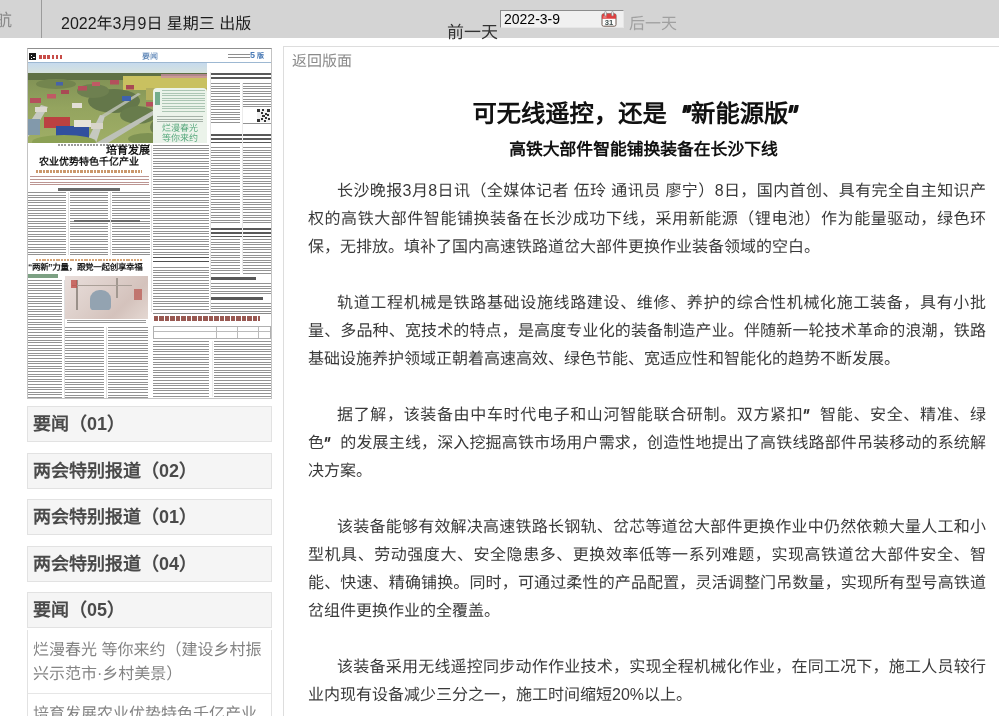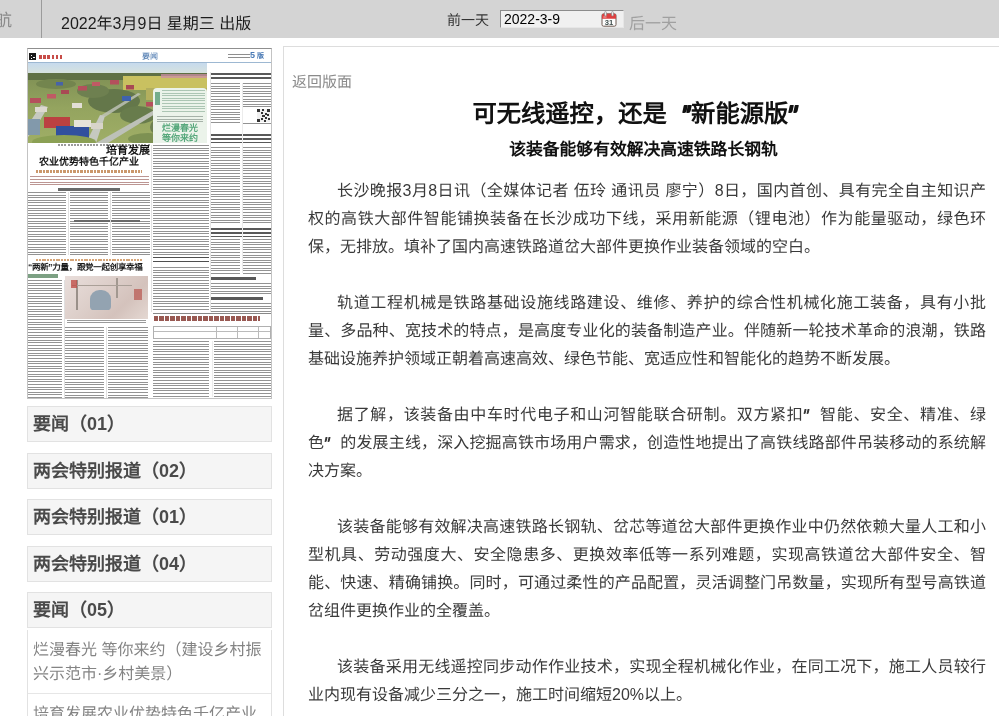--- a/index.html
+++ b/index.html
@@ -3,37 +3,37 @@
 <style>
 *{margin:0;padding:0;box-sizing:border-box}
 html,body{width:999px;height:716px;overflow:hidden;background:#fff;
 font-family:"Liberation Sans",sans-serif;-webkit-font-smoothing:antialiased}
 body{position:relative}
 
 .bar{position:absolute;left:0;top:0;width:999px;height:38px;background:#d4d4d4}
 .bar .nav{position:absolute;left:-5px;top:6px;font-size:17px;color:#8a8a8a}
 .bar .sep{position:absolute;left:41px;top:0;width:1px;height:38px;background:#9b9b9b}
 .bar .date{position:absolute;left:61px;top:10px;font-size:16px;color:#1c1c1c}
-.bar .prev{position:absolute;left:447px;top:9px;font-size:14px;color:#333}
+.bar .prev{position:absolute;left:447px;top:18px;font-size:17px;color:#333}
 .bar .next{position:absolute;left:629px;top:10px;font-size:16px;color:#a0a0a0}
 .bar .inp{position:absolute;left:500px;top:10px;width:124px;height:18px;background:#f0f0f0;
 border:1px solid #8c8c8c;border-right-color:#e6e6e6;border-bottom-color:#e6e6e6;font-size:14px;color:#000;line-height:16px;padding-left:3px}
 .bar .cal{position:absolute;left:601px;top:10.5px;width:16px;height:16px}
 
 .thumb{position:absolute;left:27px;top:48px;width:245px;height:351px;background:#fff;
 border:1px solid #c3c3c3;border-top-color:#8f8f8f;overflow:hidden}
 .seclist{position:absolute;left:27px;top:406px;width:245px}
 .secbox{height:36px;background:#f5f5f5;border:1px solid #e2e2e2;margin-bottom:10.6px;
 font-size:18px;font-weight:bold;color:#4a4a4a;line-height:35px;padding-left:5px}
 .items{position:absolute;left:27px;top:630px;width:245px;border:1px solid #e2e2e2;border-top:none}
 .item{font-size:16px;color:#848484;line-height:23.6px;padding:8px 6px 8px 5px;border-bottom:1px solid #e6e6e6}
 
 .main{position:absolute;left:283px;top:46px;width:917px;height:900px;background:#fff;
 border:1px solid #ddd;border-right:none;border-bottom:none}
-.back{position:absolute;left:8px;top:23px;font-size:15px;color:#8a8a8a}
+.back{position:absolute;left:8px;top:2px;font-size:15px;color:#8a8a8a}
 .title{position:absolute;left:16px;top:50px;width:685px;text-align:center;
 font-size:24.3px;font-weight:bold;color:#111;line-height:34px;white-space:nowrap}
 .subtitle{position:absolute;left:17px;top:91px;width:685px;text-align:center;
 font-size:16.8px;font-weight:bold;color:#111;line-height:24px}
 .paras{position:absolute;left:17px;top:130px;width:685px}
 .para{font-size:16px;color:#3a3a3a;line-height:28px;margin:0 0 28px 7px}
 .para div{text-align:justify;text-align-last:justify}
 .para div.f{text-indent:29px}
 .para div.e{text-align:right;text-align-last:left}
 .qo,.qc{display:inline-block;width:1em;text-align:center;white-space:nowrap;letter-spacing:0;text-indent:0}
@@ -131,21 +131,21 @@
       <ellipse cx="148" cy="64" rx="26" ry="13" fill="#6d8050"></ellipse>
       <ellipse cx="36" cy="79" rx="32" ry="7" fill="#8ba054"></ellipse>
       <ellipse cx="120" cy="76" rx="20" ry="6" fill="#7d9152"></ellipse>
     </svg>
   </div>
 
   <div style="left:125px;top:38.7px;width:54px;height:55.3px;background:#ebf3ea;border-radius:4px 4px 0 0"></div>
   <div style="left:127px;top:42.6px;width:4.5px;height:13px;background:#74ad8c"></div>
   <div class="txg" style="left:134px;top:41px;width:43px;height:22px"></div>
   <div style="left:129px;top:66.5px;width:46px;height:6.6px;background:repeating-linear-gradient(rgba(120,135,125,.6) 0 1px,rgba(0,0,0,0) 1px 2.6px)"></div>
-  <div class="sm" style="left:125px;top:75px;width:54px;text-align:center;color:#57a87c;font-weight:bold;font-size:9px;line-height:9.5px">烂漫春光<br>等你来约</div>
+  <div class="sm" style="left:125px;top:75px;width:54px;text-align:center;color:#57a87c;font-weight:normal;font-size:9px;line-height:9.5px">烂漫春光<br>等你来约</div>
 
   <div style="left:30px;top:94.5px;width:92px;height:2.2px;background:repeating-linear-gradient(90deg,rgba(130,130,130,.8) 0 2px,rgba(0,0,0,0) 2px 3.2px)"></div>
 
   <div style="left:0;top:95.5px;width:122px;text-align:right;color:#151515;font-weight:bold;font-size:11px;line-height:10.5px;white-space:nowrap">培育发展</div>
   <div style="left:0;top:107.5px;width:122px;text-align:center;color:#151515;font-weight:bold;font-size:10px;line-height:9.5px;white-space:nowrap">农业优势特色千亿产业</div>
   <div style="left:8px;top:120.5px;width:106px;height:3px;background:repeating-linear-gradient(90deg,rgba(190,125,70,.8) 0 2.4px,rgba(0,0,0,0) 2.4px 3.4px)"></div>
 
   <div style="left:2px;top:127px;width:119px;height:9.5px;background:repeating-linear-gradient(rgba(160,105,100,.7) 0 1px,rgba(0,0,0,0) 1px 2.8px)"></div>
   <div style="left:30px;top:139px;width:62px;height:2.6px;background:#6a6a6a"></div>
   <div class="tx" style="left:0;top:143px;width:38px;height:63px"></div>
@@ -219,21 +219,21 @@
   <div class="secbox">要闻（05）</div>
 </div>
 <div class="items">
   <div class="item">烂漫春光 等你来约（建设乡村振兴示范市·乡村美景）</div>
   <div class="item">培育发展农业优势特色千亿产业</div>
 </div>
 
 <div class="main">
   <div class="back">返回版面</div>
   <div class="title">可无线遥控，还是<span class="qo"><b class="qm"></b><b class="qm"></b></span>新能源版<span class="qc"><b class="qm"></b><b class="qm"></b></span></div>
-  <div class="subtitle">该装备能够有效解决高速铁路长钢轨</div>
+  <div class="subtitle">高铁大部件智能铺换装备在长沙下线</div>
   <div class="paras">
     <div class="para">
       <div class="f">长沙晚报3月8日讯（全媒体记者 伍玲 通讯员 廖宁）8日，国内首创、具有完全自主知识产</div>
       <div>权的高铁大部件智能铺换装备在长沙成功下线，采用新能源（锂电池）作为能量驱动，绿色环</div>
       <div class="e">保，无排放。填补了国内高速铁路道岔大部件更换作业装备领域的空白。</div>
     </div>
     <div class="para">
       <div class="f">轨道工程机械是铁路基础设施线路建设、维修、养护的综合性机械化施工装备，具有小批</div>
       <div>量、多品种、宽技术的特点，是高度专业化的装备制造产业。伴随新一轮技术革命的浪潮，铁路</div>
       <div class="e">基础设施养护领域正朝着高速高效、绿色节能、宽适应性和智能化的趋势不断发展。</div>

